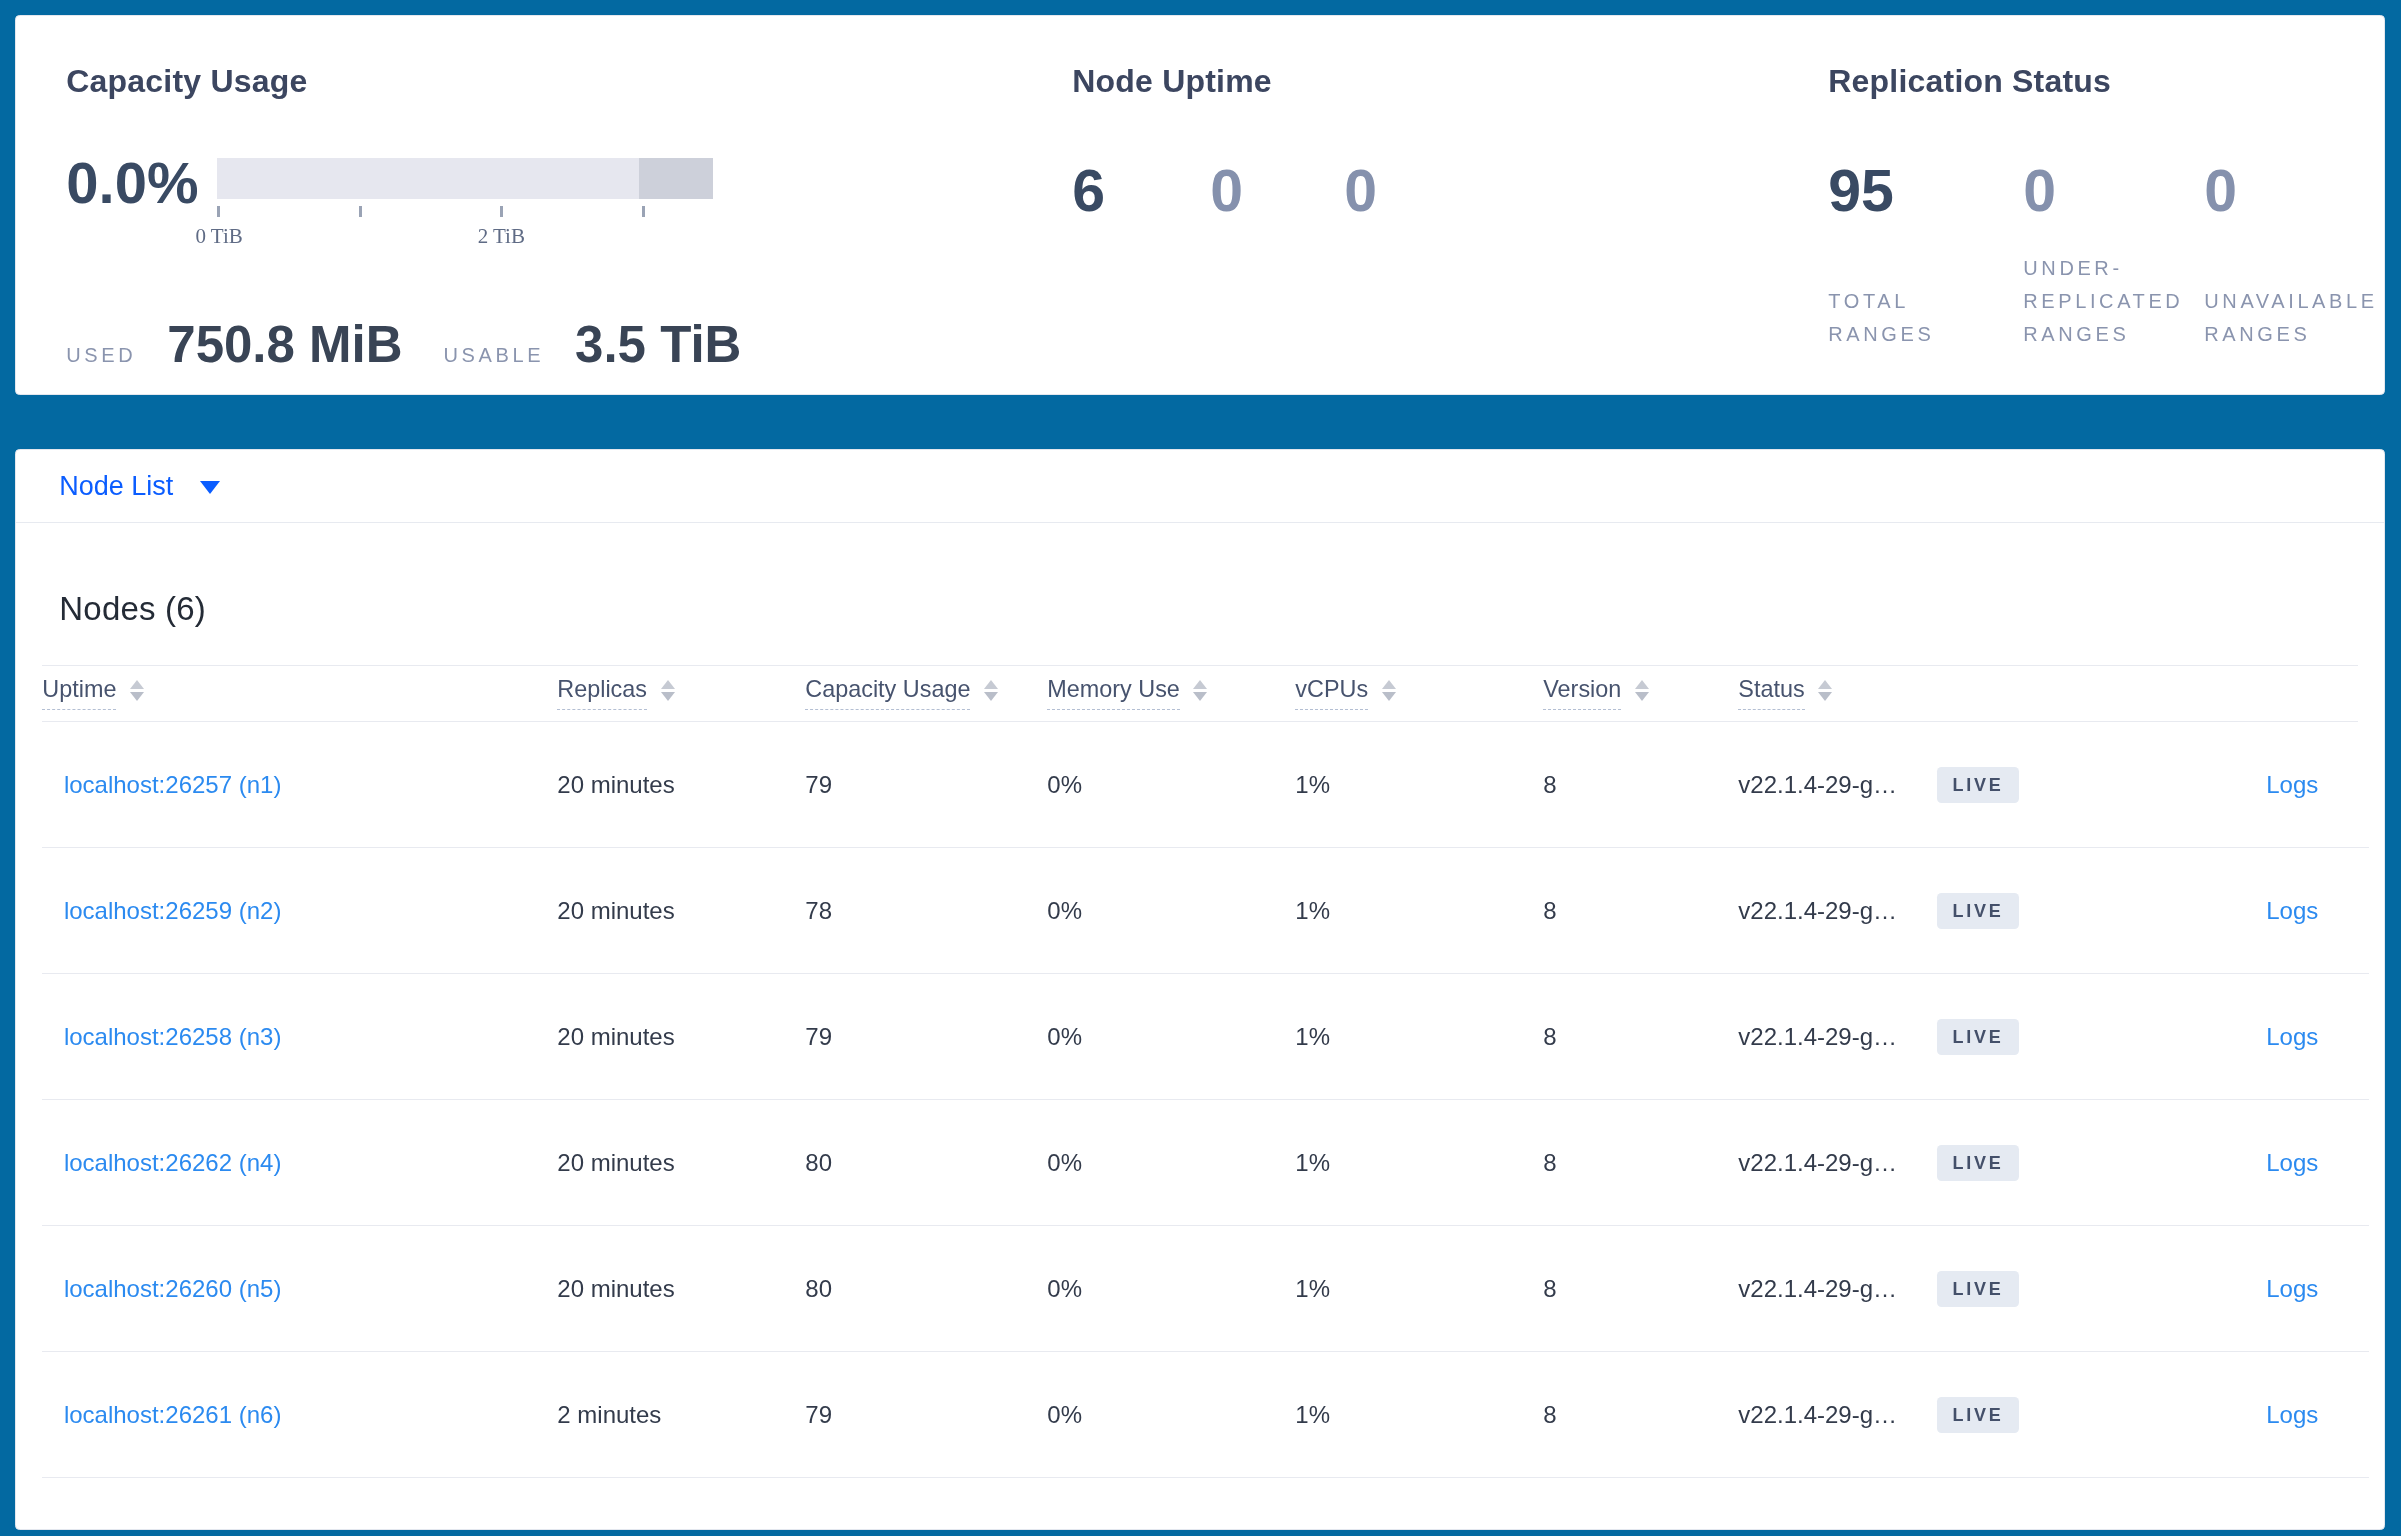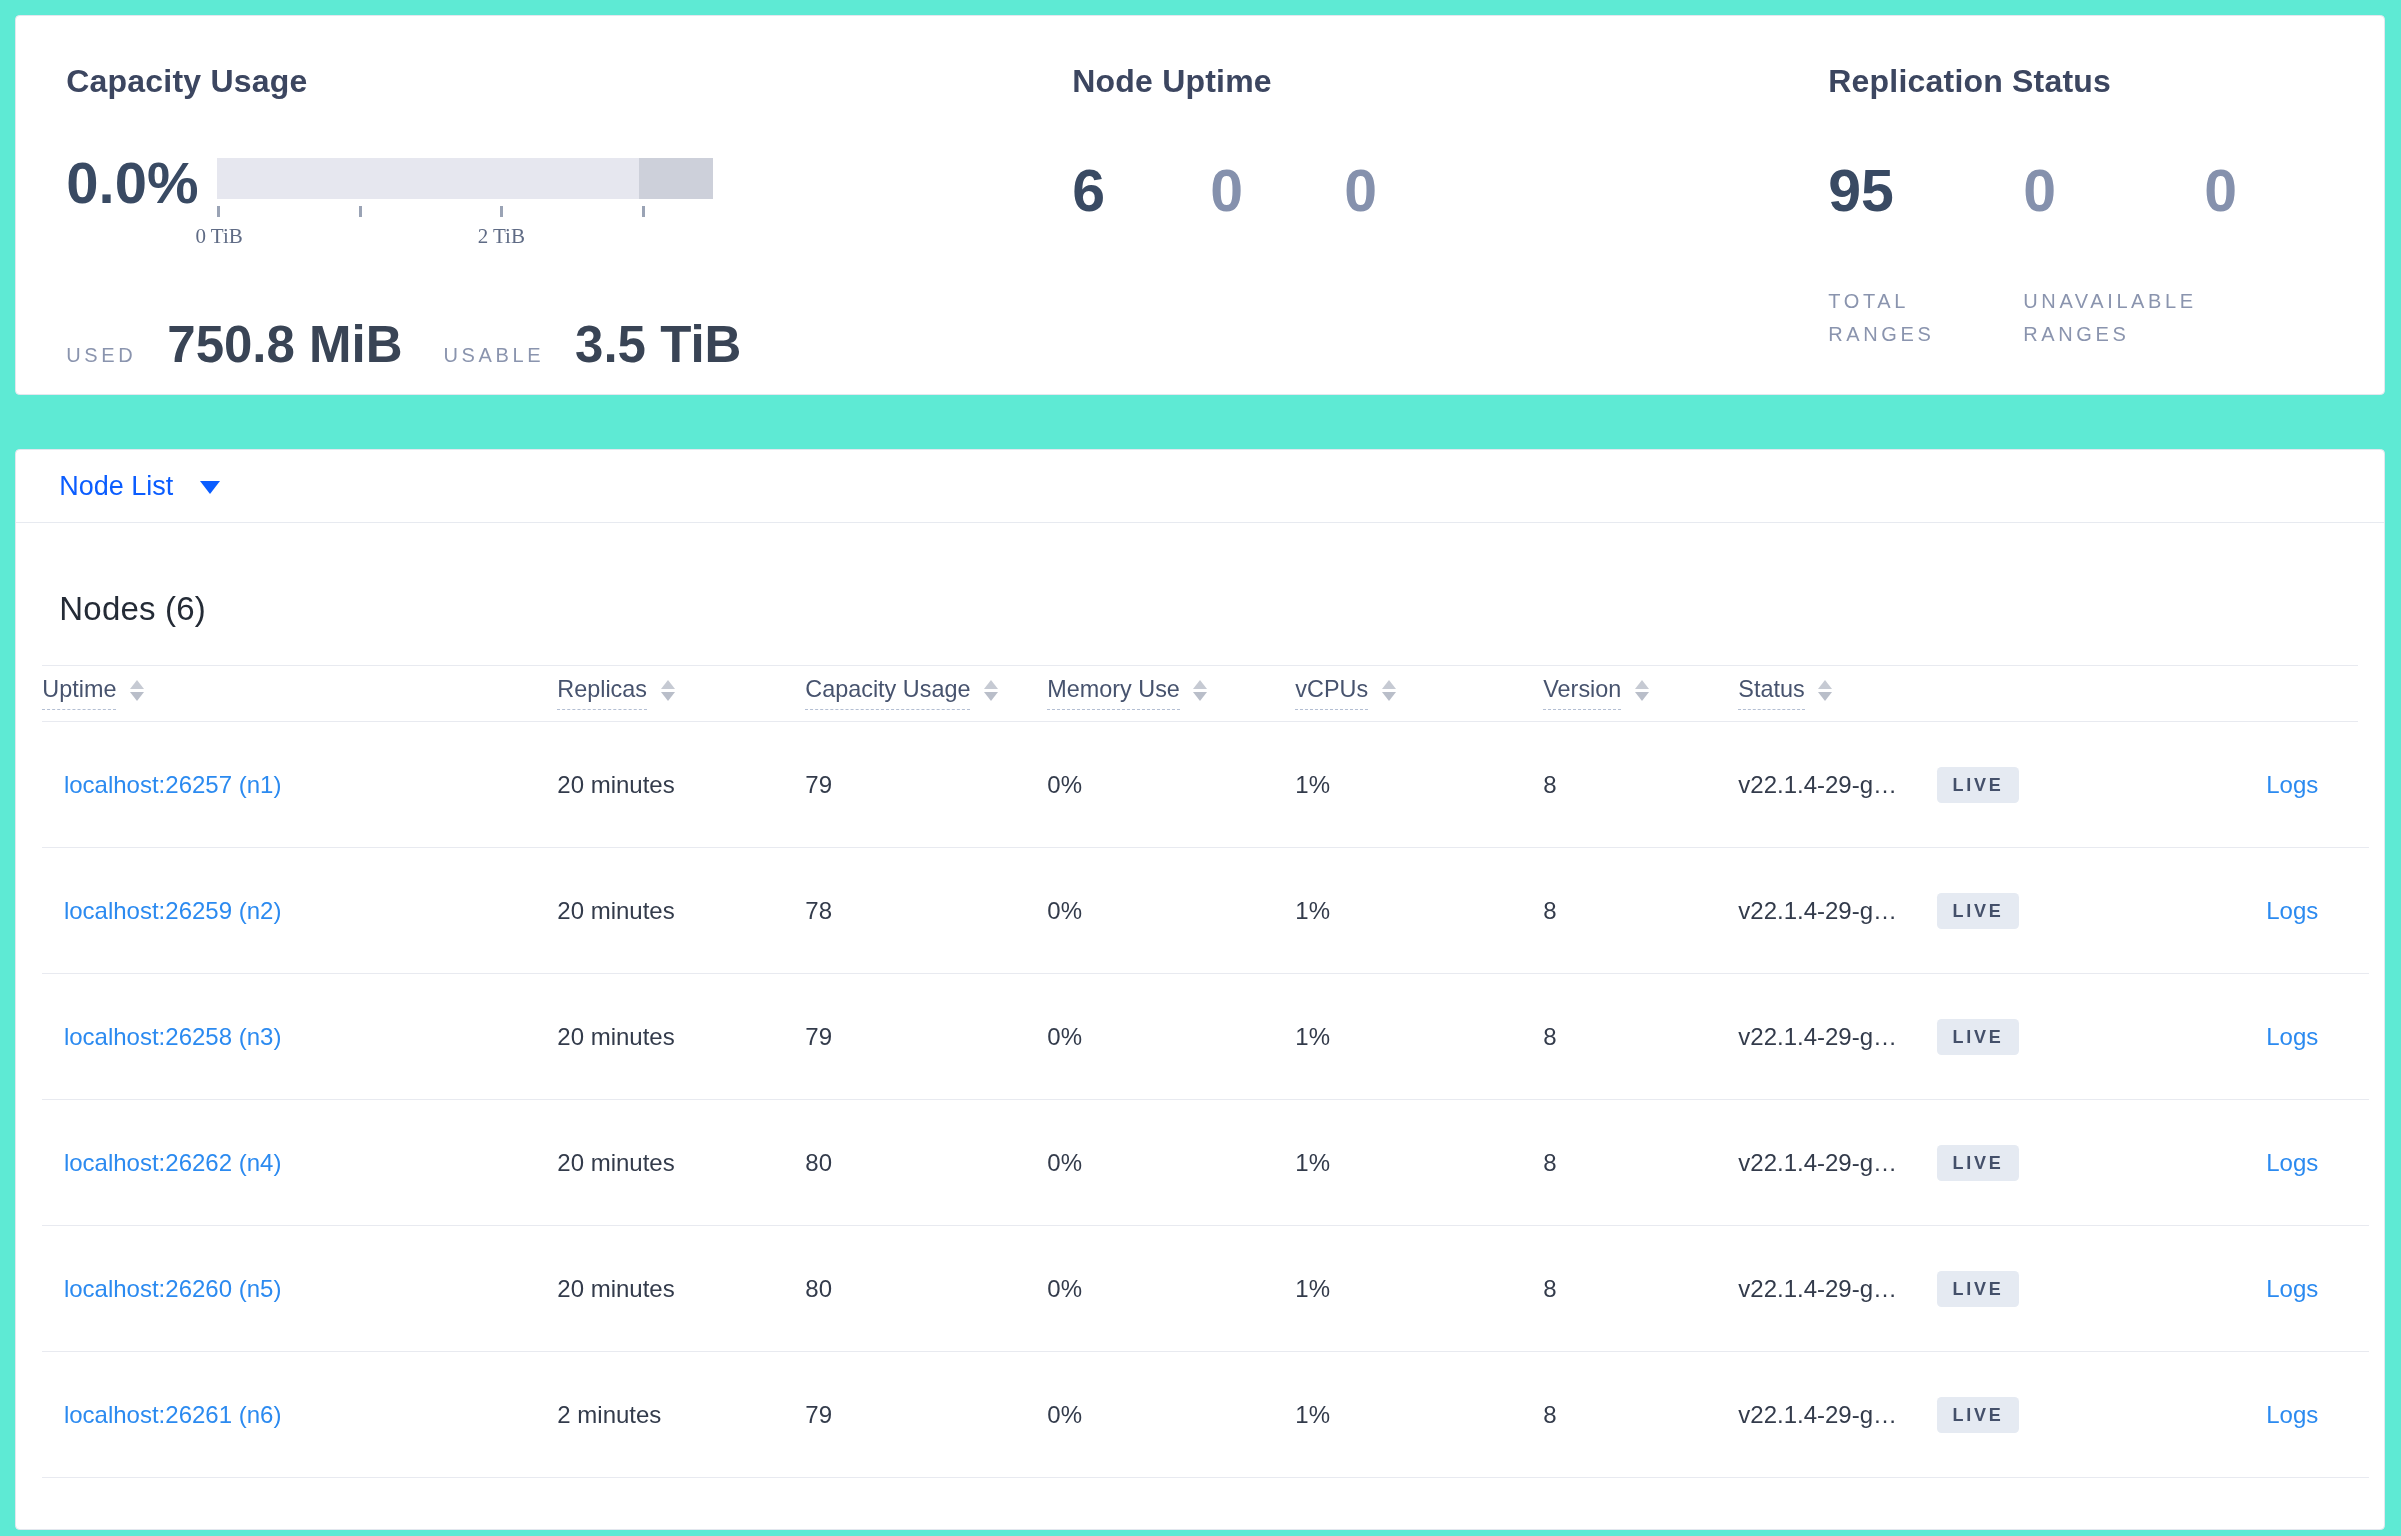--- a/index.html
+++ b/index.html
@@ -2,21 +2,21 @@
 <html style="font-size:14.4px"><head>
 <meta charset="utf-8">
 <style>
   html,body{margin:0;padding:0;}
   body{
     background:#f4f6fa;
     font-family:"Liberation Sans", sans-serif;
     color:#394455;
     -webkit-font-smoothing:antialiased;
   }
-  .page{position:relative;width:2401px;height:1536px;overflow:hidden;background:#5eead4;}
+  .page{position:relative;width:2401px;height:1536px;overflow:hidden;background:#0369a1;}
   .card{
     position:absolute;left:15.3px;width:2370px;background:#ffffff;
     border:0.9px solid #e3e7ee;border-radius:4.5px;box-sizing:border-box;
   }
   .summary-card{top:15.3px;height:380px;}
   .list-card{top:449px;height:1081px;}
 
   
   .panel{position:absolute;top:0;height:100%;}
   .panel-title{
@@ -163,20 +163,21 @@
 
     <div class="panel replication-panel">
       <h2 class="panel-title">Replication Status</h2>
       <div class="stat-values">
         <span class="sv dark">95</span>
         <span class="sv muted">0</span>
         <span class="sv muted">0</span>
       </div>
       <div class="stat-labels">
         <span class="sl">TOTAL RANGES</span>
+        <span class="sl">UNDER-REPLICATED RANGES</span>
         <span class="sl">UNAVAILABLE RANGES</span>
       </div>
     </div>
   </section>
 
   <section class="card list-card">
 
     <div class="nodelist-bar">
       <span class="nodelist-label">Node List</span>
       <span class="caret-down"></span>

